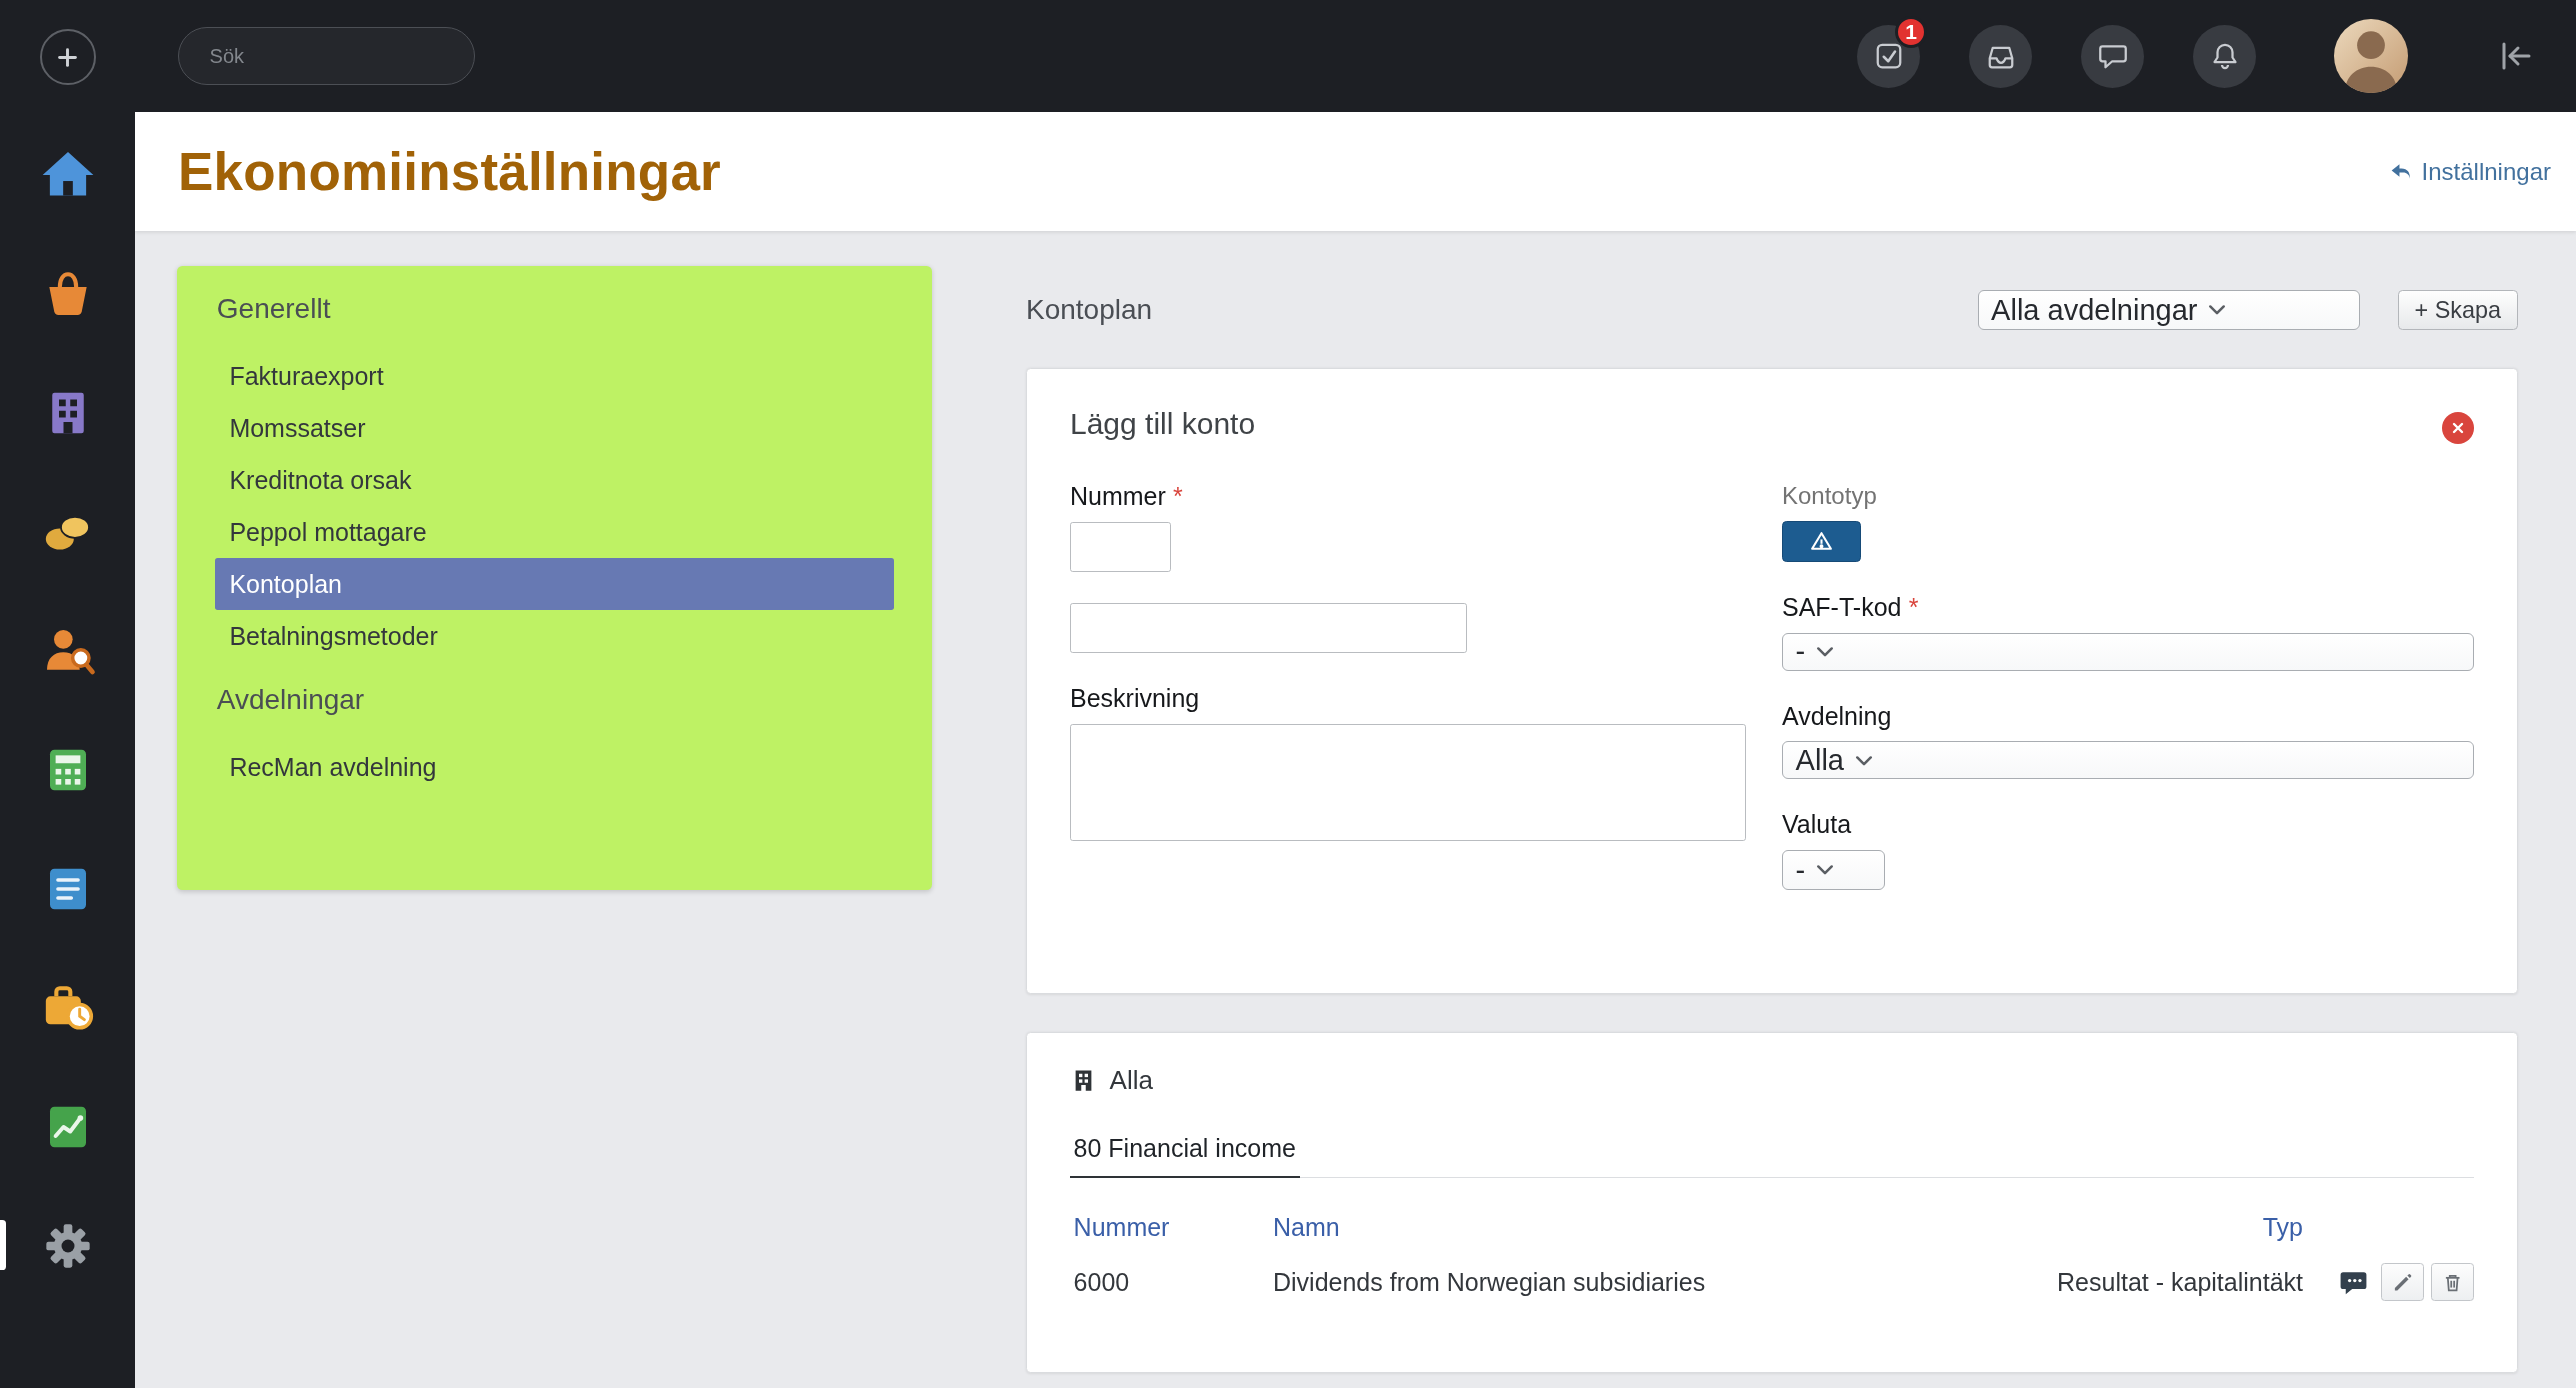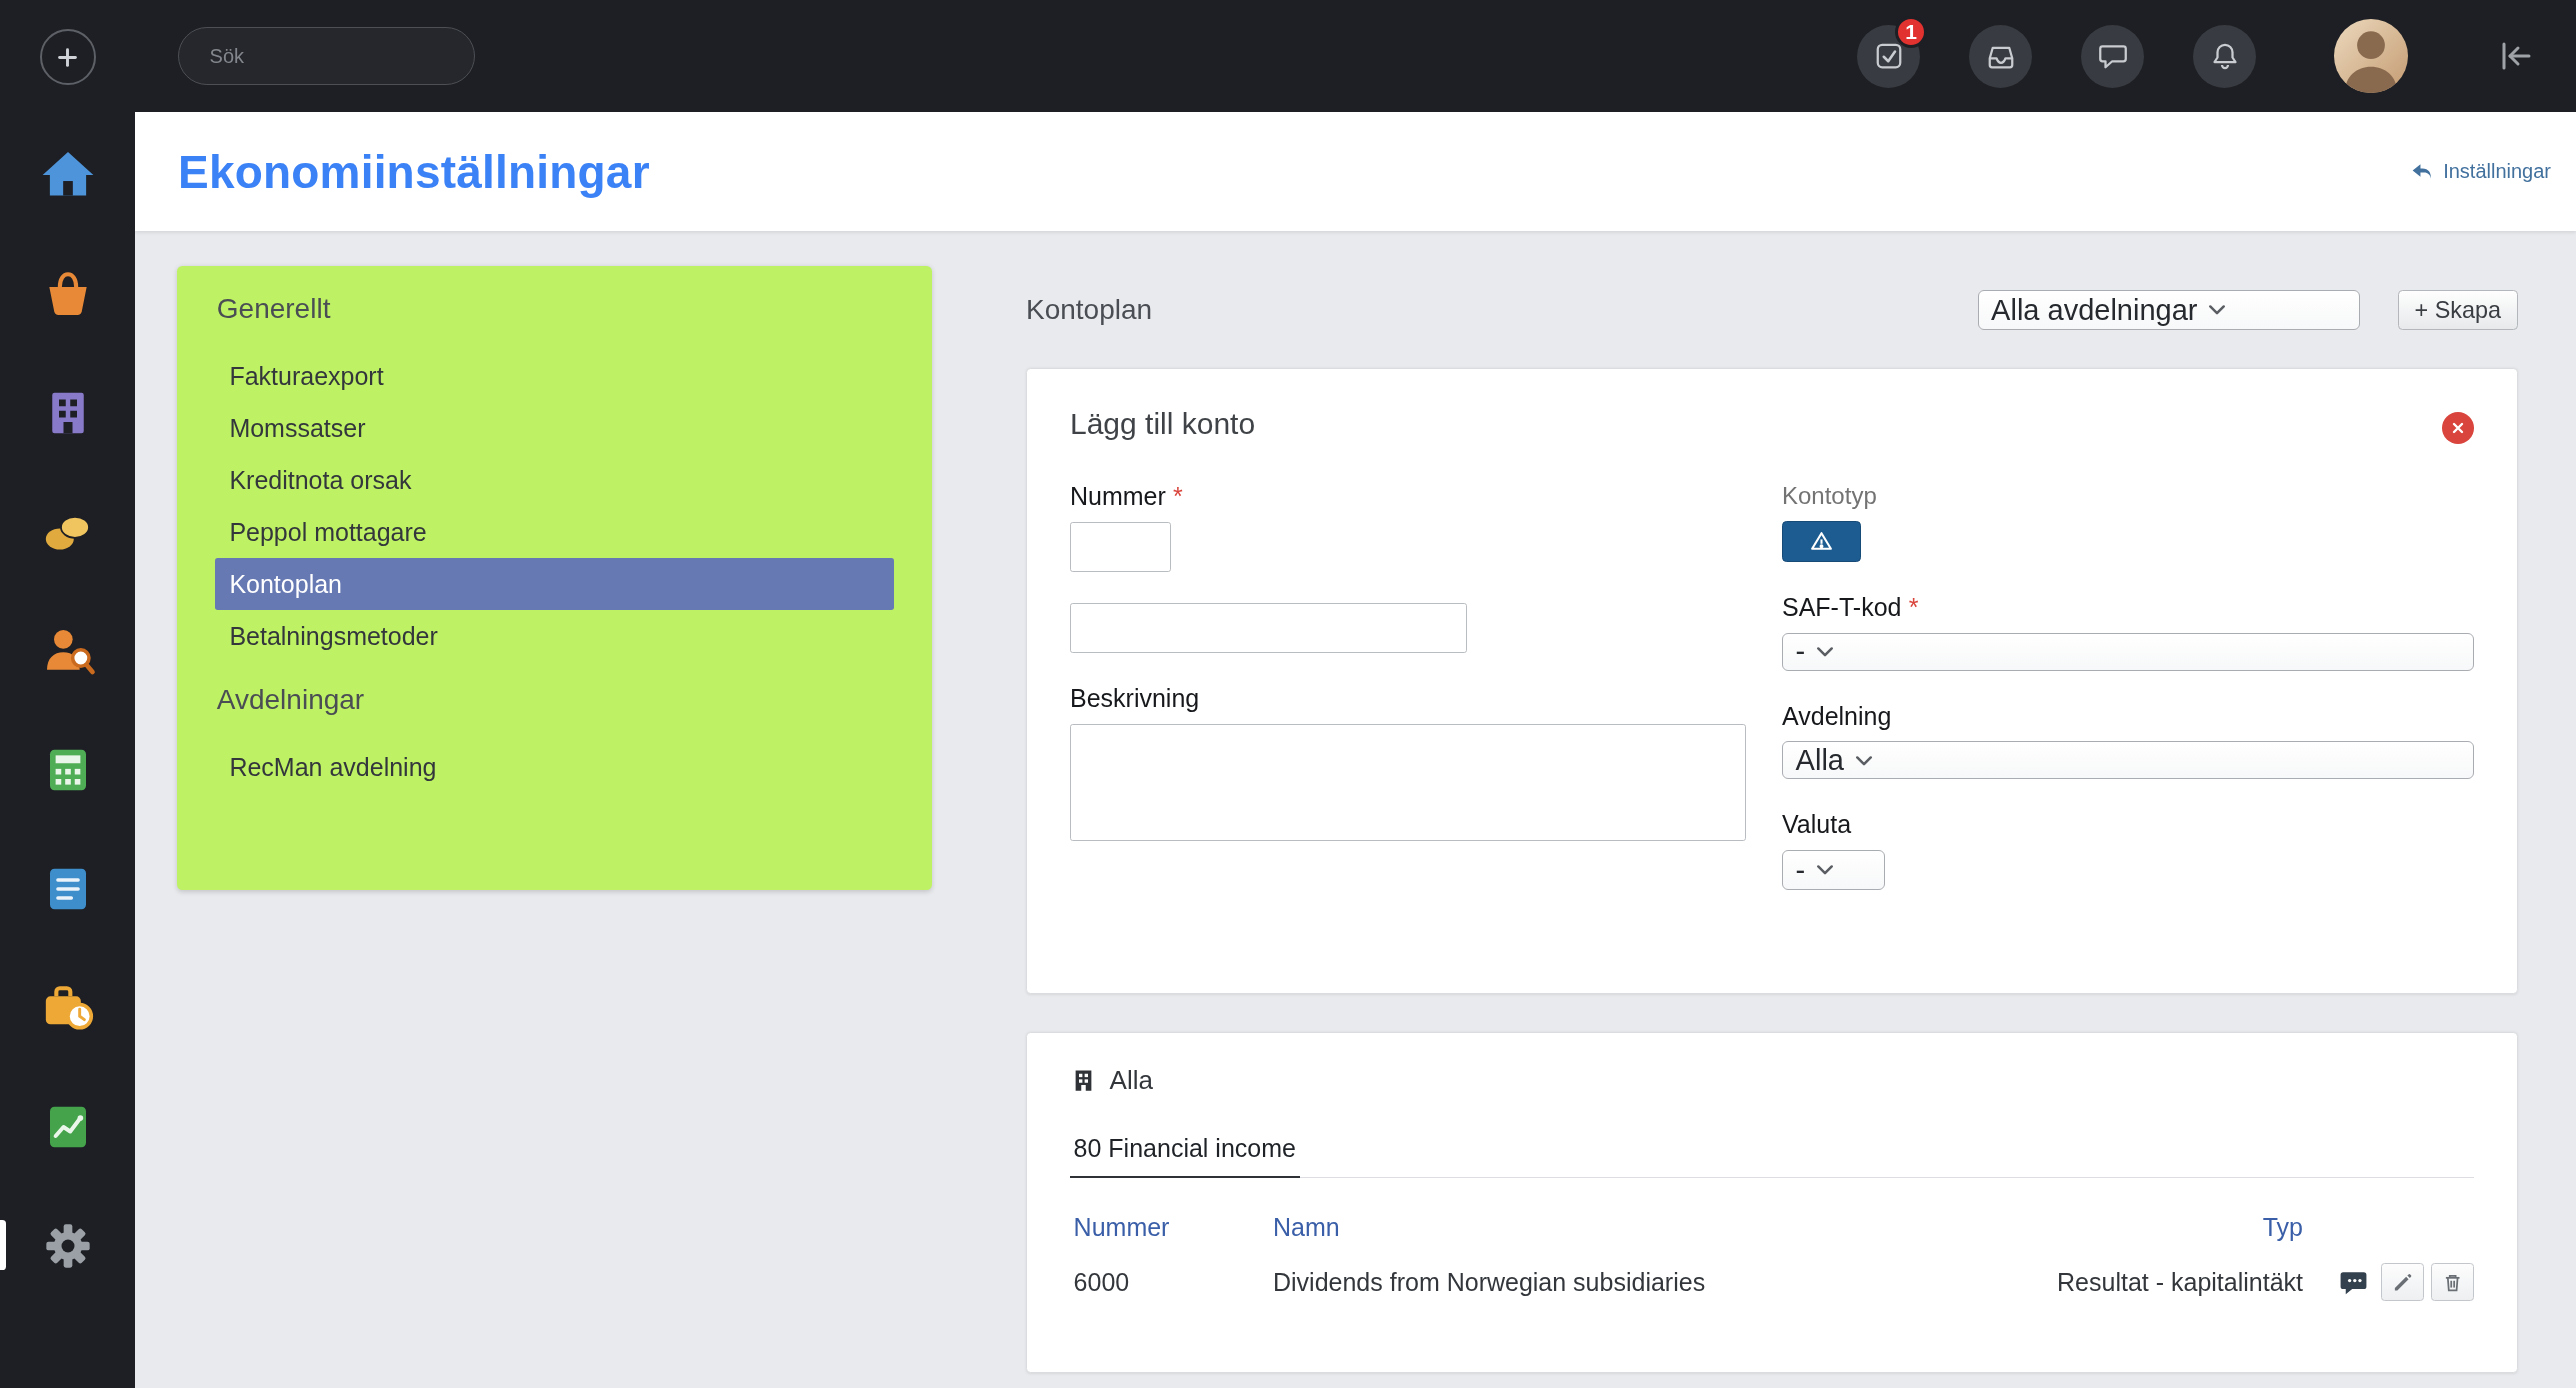--- a/index.html
+++ b/index.html
@@ -20,22 +20,22 @@
 
   
   .sidebar{position:absolute;left:0;top:0;width:135px;height:1388px;background:#1d1f24;z-index:20;display:flex;flex-direction:column;align-items:center}
   .add-btn{margin-top:29px;width:56px;height:56px;border-radius:50%;border:2.7px solid #5d6066;display:flex;align-items:center;justify-content:center;cursor:pointer}
   .nav{margin-top:57px;display:flex;flex-direction:column;align-items:center;width:100%}
   .nav-item{width:100%;height:65px;margin-bottom:54px;display:flex;align-items:center;justify-content:center;position:relative;cursor:pointer}
   .active-bar{position:absolute;left:0;top:7.2px;width:6.3px;height:50px;background:#fff;border-radius:0 3.6px 3.6px 0}
 
   
   .page-header{position:absolute;left:135px;top:112px;right:0;height:119px;background:#fff;display:flex;align-items:center;justify-content:space-between;padding:0 25px 0 43px;box-shadow:0 1.8px 3.6px rgba(0,0,0,.10);z-index:5}
-  .page-title{font-size:46px;font-weight:700;color:#3b82f6;letter-spacing:0.2px}
-  .settings-link{display:flex;align-items:center;gap:9px;color:#42719e;font-size:20px;cursor:pointer}
+  .page-title{font-size:53px;font-weight:700;color:#a16207;letter-spacing:0.2px}
+  .settings-link{display:flex;align-items:center;gap:9px;color:#42719e;font-size:24px;cursor:pointer}
 
   
   .content{position:absolute;left:135px;top:231px;right:0;bottom:0;background:#e9eaed}
 
   
   .settings-card{position:absolute;left:42px;top:35px;width:755px;height:624px;background:#bef264;border-radius:5.4px;box-shadow:0 1.8px 5.4px rgba(0,0,0,.16);padding:20px 38px}
   .menu-heading{font-size:28px;font-weight:400;color:#4a4e54;margin:7.2px 0 25px 1.8px}
   .menu-heading.second{margin-top:22px}
   .menu-item{height:52px;display:flex;align-items:center;padding:0 14.4px;font-size:25px;color:#33373c;border-radius:2.7px;cursor:pointer}
   .menu-item.selected{background:#6779b3;color:#fff}

